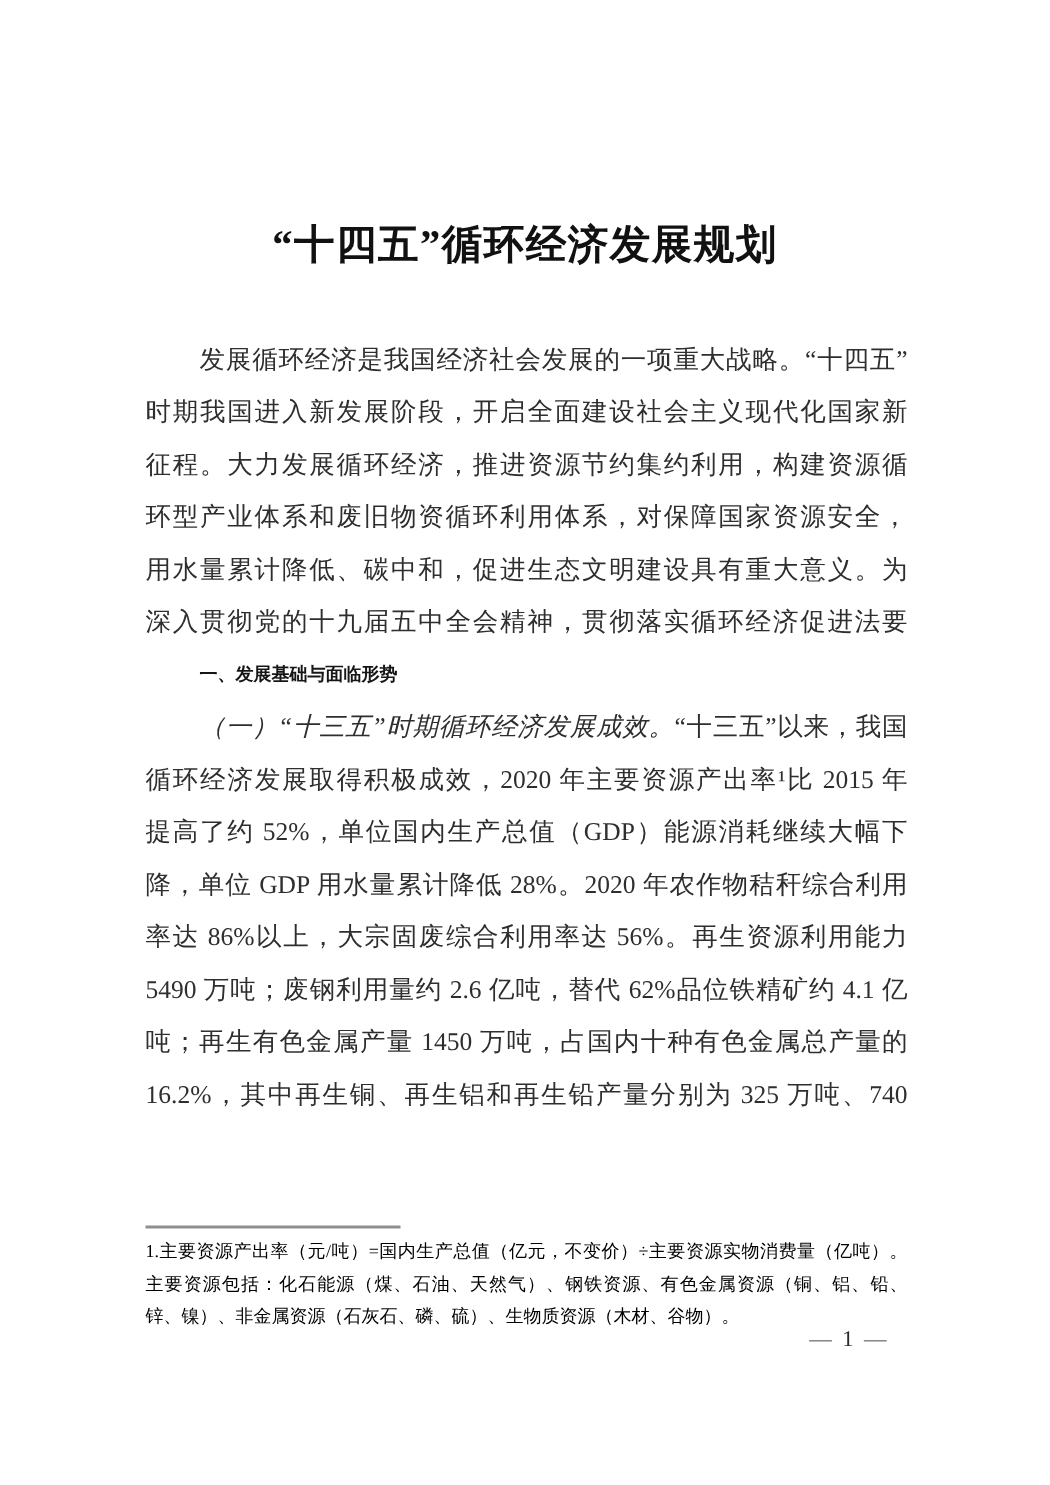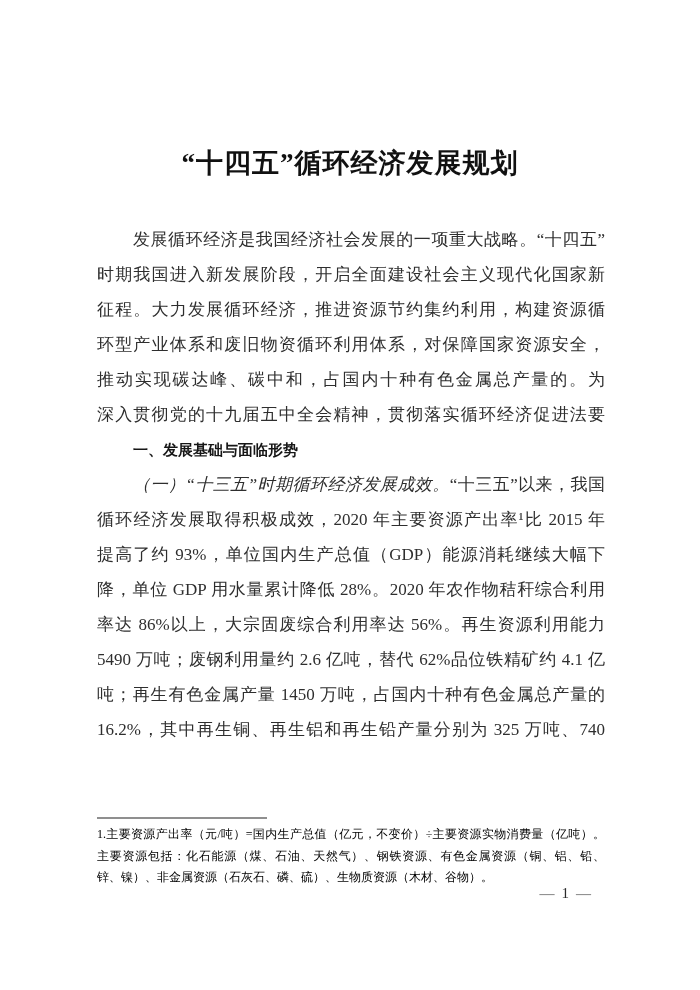--- a/index.html
+++ b/index.html
@@ -49,21 +49,21 @@
   .line.para-end {
     text-align-last: left;
     text-align: left;
   }
   .line.heading {
     font-family: "Liberation Sans", sans-serif;
     font-weight: bold;
     color: #161616;
     text-align: center;
     text-align-last: left;
-    font-size: 15px;
+    font-size: 12px;
   }
   .kai-lead {
     font-weight: normal;
     font-style: italic;
   }
   .footnote {
     position: absolute;
     left: 97px;
     top: 817px;
     width: 508px;
@@ -110,28 +110,28 @@
 
 <div class="page">
 
   <h1 class="doc-title">“十四五”循环经济发展规划</h1>
 
   <div class="body-text">
     <div class="line indent">发展循环经济是我国经济社会发展的一项重大战略。“十四五”</div>
     <div class="line">时期我国进入新发展阶段，开启全面建设社会主义现代化国家新</div>
     <div class="line">征程。大力发展循环经济，推进资源节约集约利用，构建资源循</div>
     <div class="line">环型产业体系和废旧物资循环利用体系，对保障国家资源安全，</div>
-    <div class="line">推动实现碳达峰、碳中和，占国内十种有色金属总产量的。为</div>
+    <div class="line">用水量累计降低、碳中和，促进生态文明建设具有重大意义。为</div>
     <div class="line">深入贯彻党的十九届五中全会精神，贯彻落实循环经济促进法要</div>
 
     <div class="line heading indent">一、发展基础与面临形势</div>
 
     <div class="line indent"><span class="kai-lead">（一）“十三五”时期循环经济发展成效。</span><span>“十三五”以来，我国</span></div>
     <div class="line">循环经济发展取得积极成效，2020 年主要资源产出率¹比 2015 年</div>
-    <div class="line">提高了约 93%，单位国内生产总值（GDP）能源消耗继续大幅下</div>
+    <div class="line">提高了约 52%，单位国内生产总值（GDP）能源消耗继续大幅下</div>
     <div class="line">降，单位 GDP 用水量累计降低 28%。2020 年农作物秸秆综合利用</div>
     <div class="line">率达 86%以上，大宗固废综合利用率达 56%。再生资源利用能力</div>
     <div class="line">5490 万吨；废钢利用量约 2.6 亿吨，替代 62%品位铁精矿约 4.1 亿</div>
     <div class="line">吨；再生有色金属产量 1450 万吨，占国内十种有色金属总产量的</div>
     <div class="line">16.2%，其中再生铜、再生铝和再生铅产量分别为 325 万吨、740</div>
   </div>
 
   <div class="footnote">
     <div class="fn-rule"></div>
     <div class="fn-line">1.主要资源产出率（元/吨）=国内生产总值（亿元，不变价）÷主要资源实物消费量（亿吨）。</div>

